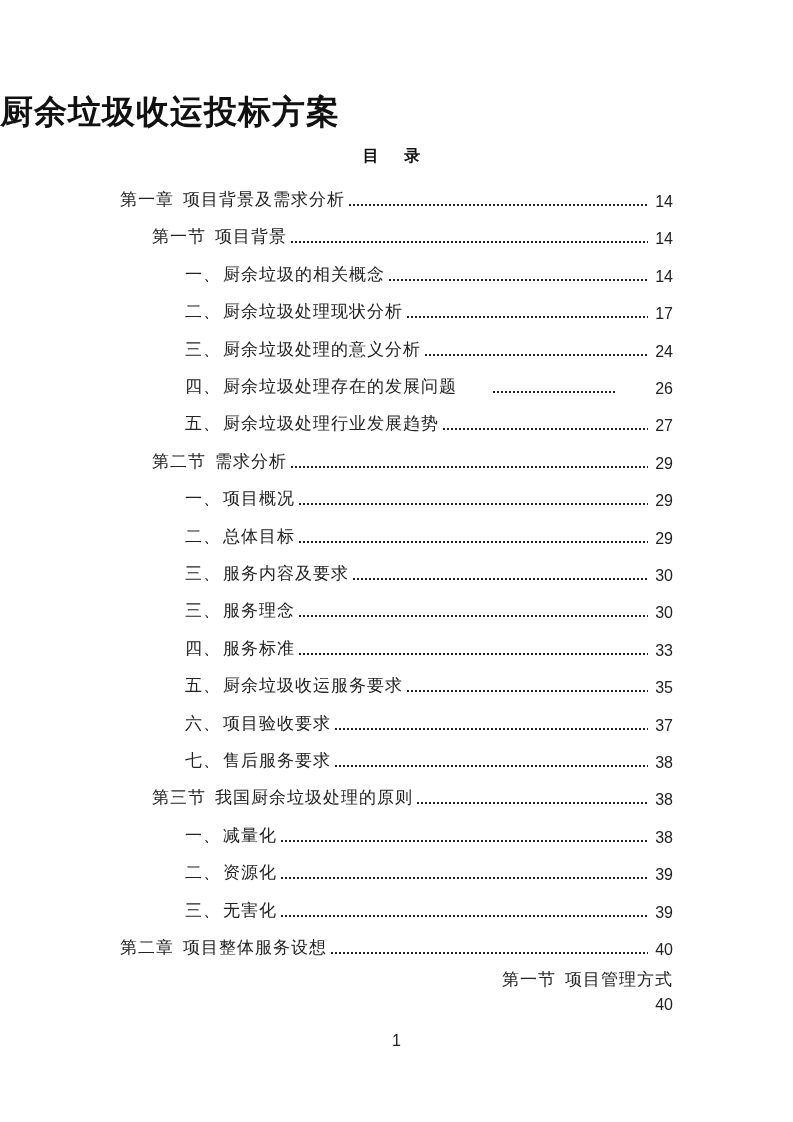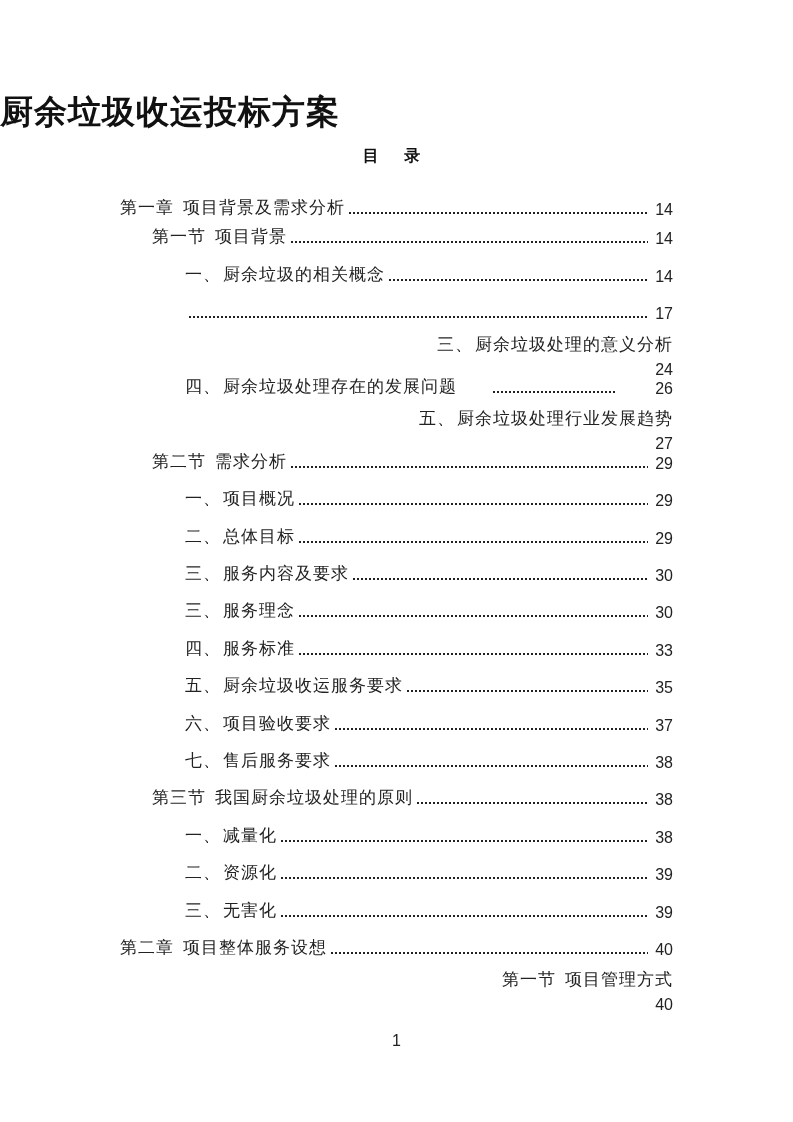--- a/index.html
+++ b/index.html
@@ -39,50 +39,51 @@
       font-family: "Liberation Sans", sans-serif; font-size: 16px; color: #222;
     }
   </style>
 </head>
 <body>
 
 <div class="title">厨余垃圾收运投标方案</div>
 <div class="subtitle">目 录</div>
 
 <div class="toc" id="toc">
-    <div class="toc-row level-1" style="top: 8px;">
+    <div class="toc-row level-1" style="top: 0px;">
       <span class="toc-label"><span class="num">第一章</span><span>项目背景及需求分析</span></span>
       <span class="toc-leader"></span>
       <span class="toc-page">14</span>
     </div>
     <div class="toc-row level-2" style="top: 37.4px;">
       <span class="toc-label"><span class="num">第一节</span><span>项目背景</span></span>
       <span class="toc-leader"></span>
       <span class="toc-page">14</span>
     </div>
     <div class="toc-row level-3" style="top: 74.8px;">
       <span class="toc-label"><span class="num" style="margin-right: 2px;">一、</span><span>厨余垃圾的相关概念</span></span>
       <span class="toc-leader"></span>
       <span class="toc-page">14</span>
     </div>
     <div class="toc-row level-3" style="top: 112.2px;">
+      <span class="toc-label"><span class="num" style="margin-right: 2px;">二、</span><span>厨余垃圾处理现状分析</span></span>
       <span class="toc-leader"></span>
       <span class="toc-page">17</span>
     </div>
-    <div class="toc-row level-3" style="top: 149.6px; flex-direction: column;">
+    <div class="toc-row level-3" style="top: 149.6px;">
       <span class="toc-label"><span class="num" style="margin-right: 2px;">三、</span><span>厨余垃圾处理的意义分析</span></span>
       <span class="toc-leader"></span>
       <span class="toc-page">24</span>
     </div>
     <div class="toc-row level-3" style="top: 187px; gap: 32px;">
       <span class="toc-label"><span class="num" style="margin-right: 2px;">四、</span><span>厨余垃圾处理存在的发展问题</span></span>
       <span class="toc-leader"></span>
       <span class="toc-page">26</span>
     </div>
-    <div class="toc-row level-3" style="top: 224.4px; flex-direction: column;">
+    <div class="toc-row level-3" style="top: 224.4px;">
       <span class="toc-label"><span class="num" style="margin-right: 2px;">五、</span><span>厨余垃圾处理行业发展趋势</span></span>
       <span class="toc-leader"></span>
       <span class="toc-page">27</span>
     </div>
     <div class="toc-row level-2" style="top: 261.8px;">
       <span class="toc-label"><span class="num">第二节</span><span>需求分析</span></span>
       <span class="toc-leader"></span>
       <span class="toc-page">29</span>
     </div>
     <div class="toc-row level-3" style="top: 290px; margin-top: 9px;">

